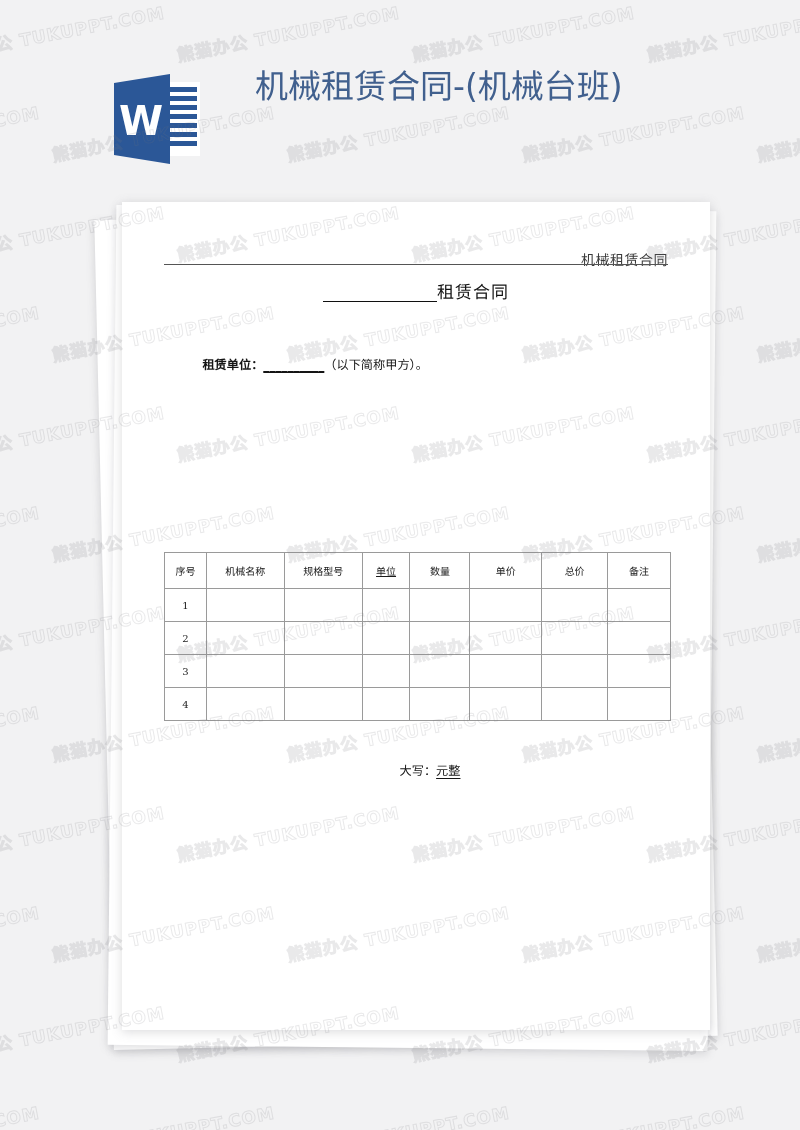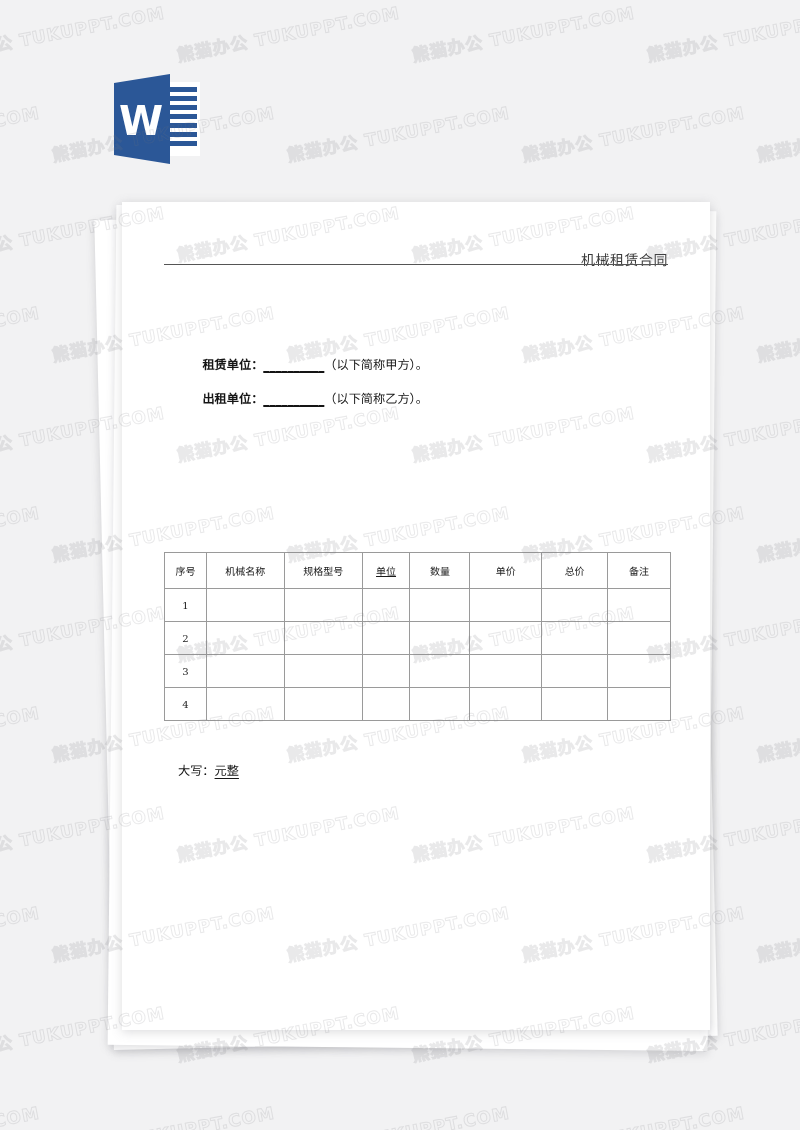--- a/index.html
+++ b/index.html
@@ -153,21 +153,21 @@
   }
   .indent { text-indent: 2em; }
   .bold { font-weight: 700; }
   .u { text-decoration: underline; text-underline-offset: 3px; }
 
   #party-a { top: 150px; }
   #party-b { top: 184px; }
   #preamble { top: 226px; }
   #clause-1 { top: 318px; }
   #clause-2 { top: 520px; }
-  #amount-upper { top: 556px; }
+  #amount-upper { top: 556px; text-align: center; }
   #clause-3 { top: 594px; }
 
   
   #machinery-table {
     position: absolute;
     left: 42px; top: 350px;
     width: 507px;
     border-collapse: collapse;
     font-family: "DejaVu Serif", "Liberation Serif", serif;
     font-size: 10px;
@@ -198,28 +198,28 @@
   <div class="sheet-back" id="sheet-back-2"></div>
   <div class="sheet-back" id="sheet-back-1"></div>
 </div>
 
 <div id="page-main">
   <div id="doc-body">
 
     <div class="running-head">机械租赁合同</div>
     <div class="head-rule"></div>
 
+    <div class="doc-title-line">
+      <span class="blank-fill">____________</span><span>租赁合同</span>
+    </div>
 
     <div class="para indent" id="party-a">
       <span class="bold">租赁单位：</span><span class="bold blank-fill">__________</span><span>（以下简称甲方）。</span>
     </div>
 
-    <div class="para indent" id="party-b">
-      <span class="bold">出租单位：</span><span class="bold blank-fill">__________</span><span>（以下简称乙方）。</span>
-    </div>
 
 
 
     <table id="machinery-table">
       <thead>
         <tr>
           <th class="col-idx">序号</th>
           <th class="col-name">机械名称</th>
           <th class="col-spec">规格型号</th>
           <th class="col-unit">单位</th>
@@ -297,20 +297,21 @@
         <rect x="48" y="59" width="36" height="5"></rect>
         <rect x="48" y="68" width="36" height="5"></rect>
       </g>
 
       <polygon points="1,10 57,1 57,91 1,82" fill="#2b5797"></polygon>
 
       <text x="28" y="62" font-family="DejaVu Sans, Liberation Sans, sans-serif" font-size="40" font-weight="700" fill="#ffffff" text-anchor="middle">W</text>
     </svg>
   </div>
 
+  <div id="doc-title">机械租赁合同-(机械台班)</div>
 </div>
 
 <div id="watermark-layer">
     <span class="wm" style="left: -60px; top: 20px;">熊猫办公 TUKUPPT.COM</span>
     <span class="wm" style="left: 175px; top: 20px;">熊猫办公 TUKUPPT.COM</span>
     <span class="wm" style="left: 410px; top: 20px;">熊猫办公 TUKUPPT.COM</span>
     <span class="wm" style="left: 645px; top: 20px;">熊猫办公 TUKUPPT.COM</span>
     <span class="wm" style="left: -185px; top: 120px;">熊猫办公 TUKUPPT.COM</span>
     <span class="wm" style="left: 50px; top: 120px;">熊猫办公 TUKUPPT.COM</span>
     <span class="wm" style="left: 285px; top: 120px;">熊猫办公 TUKUPPT.COM</span>

